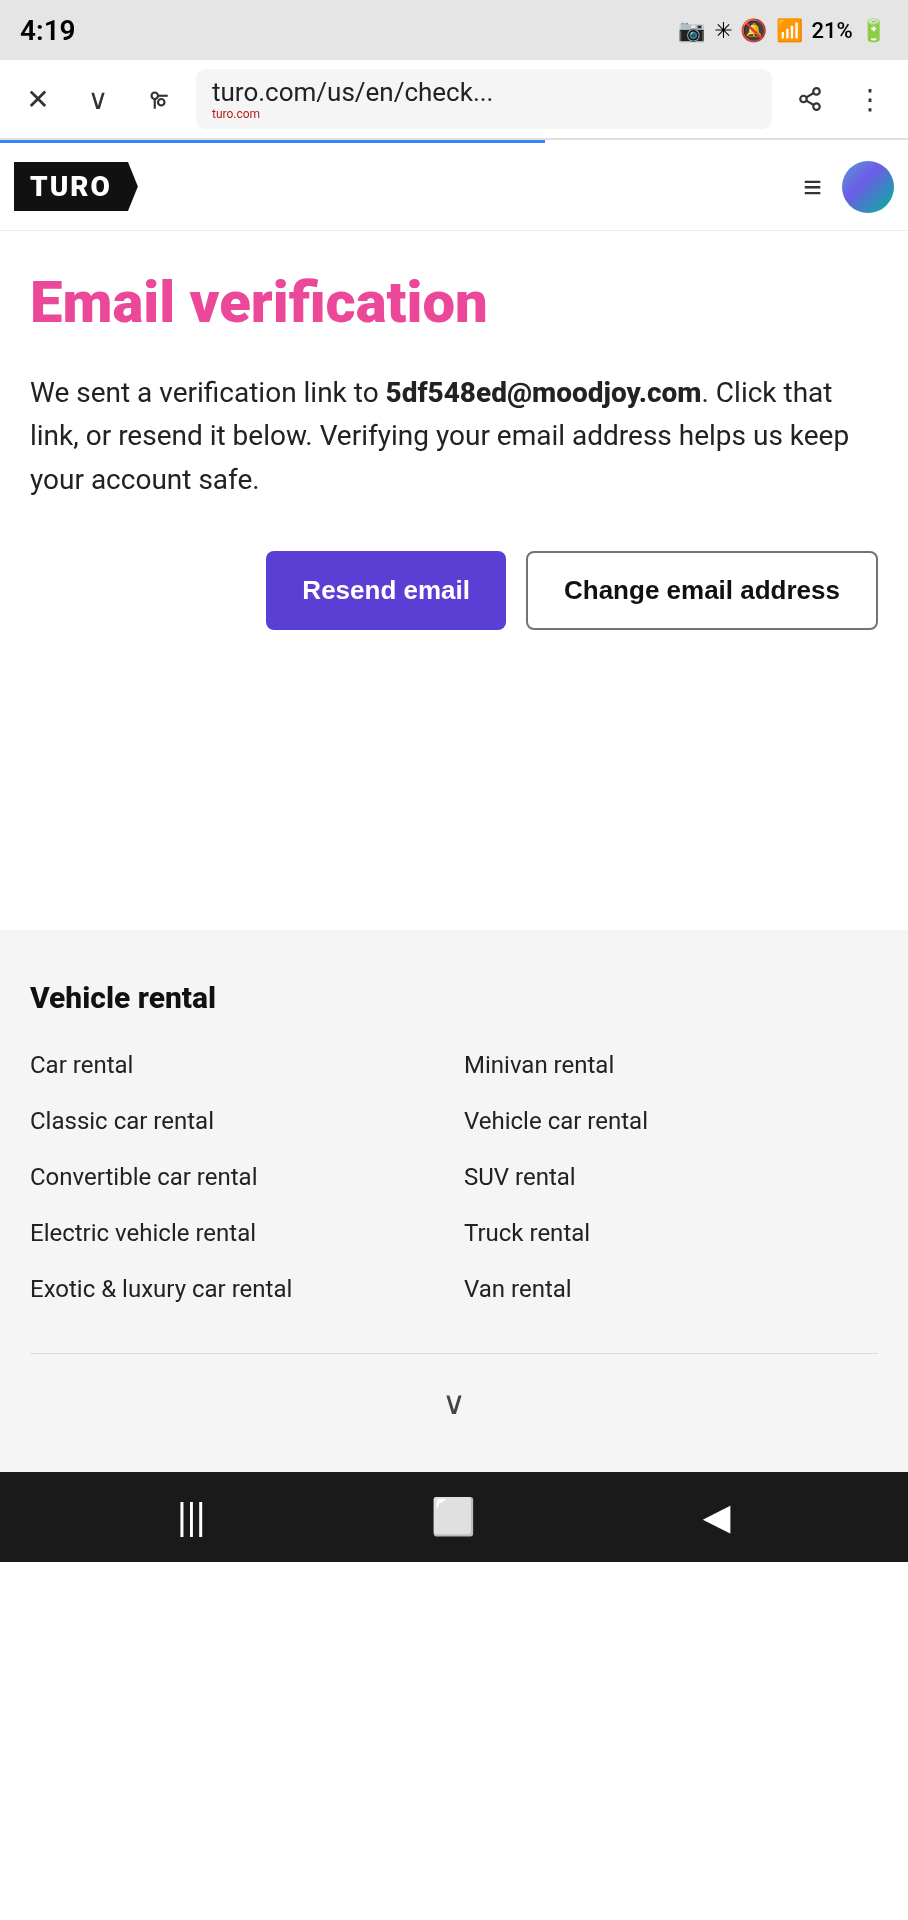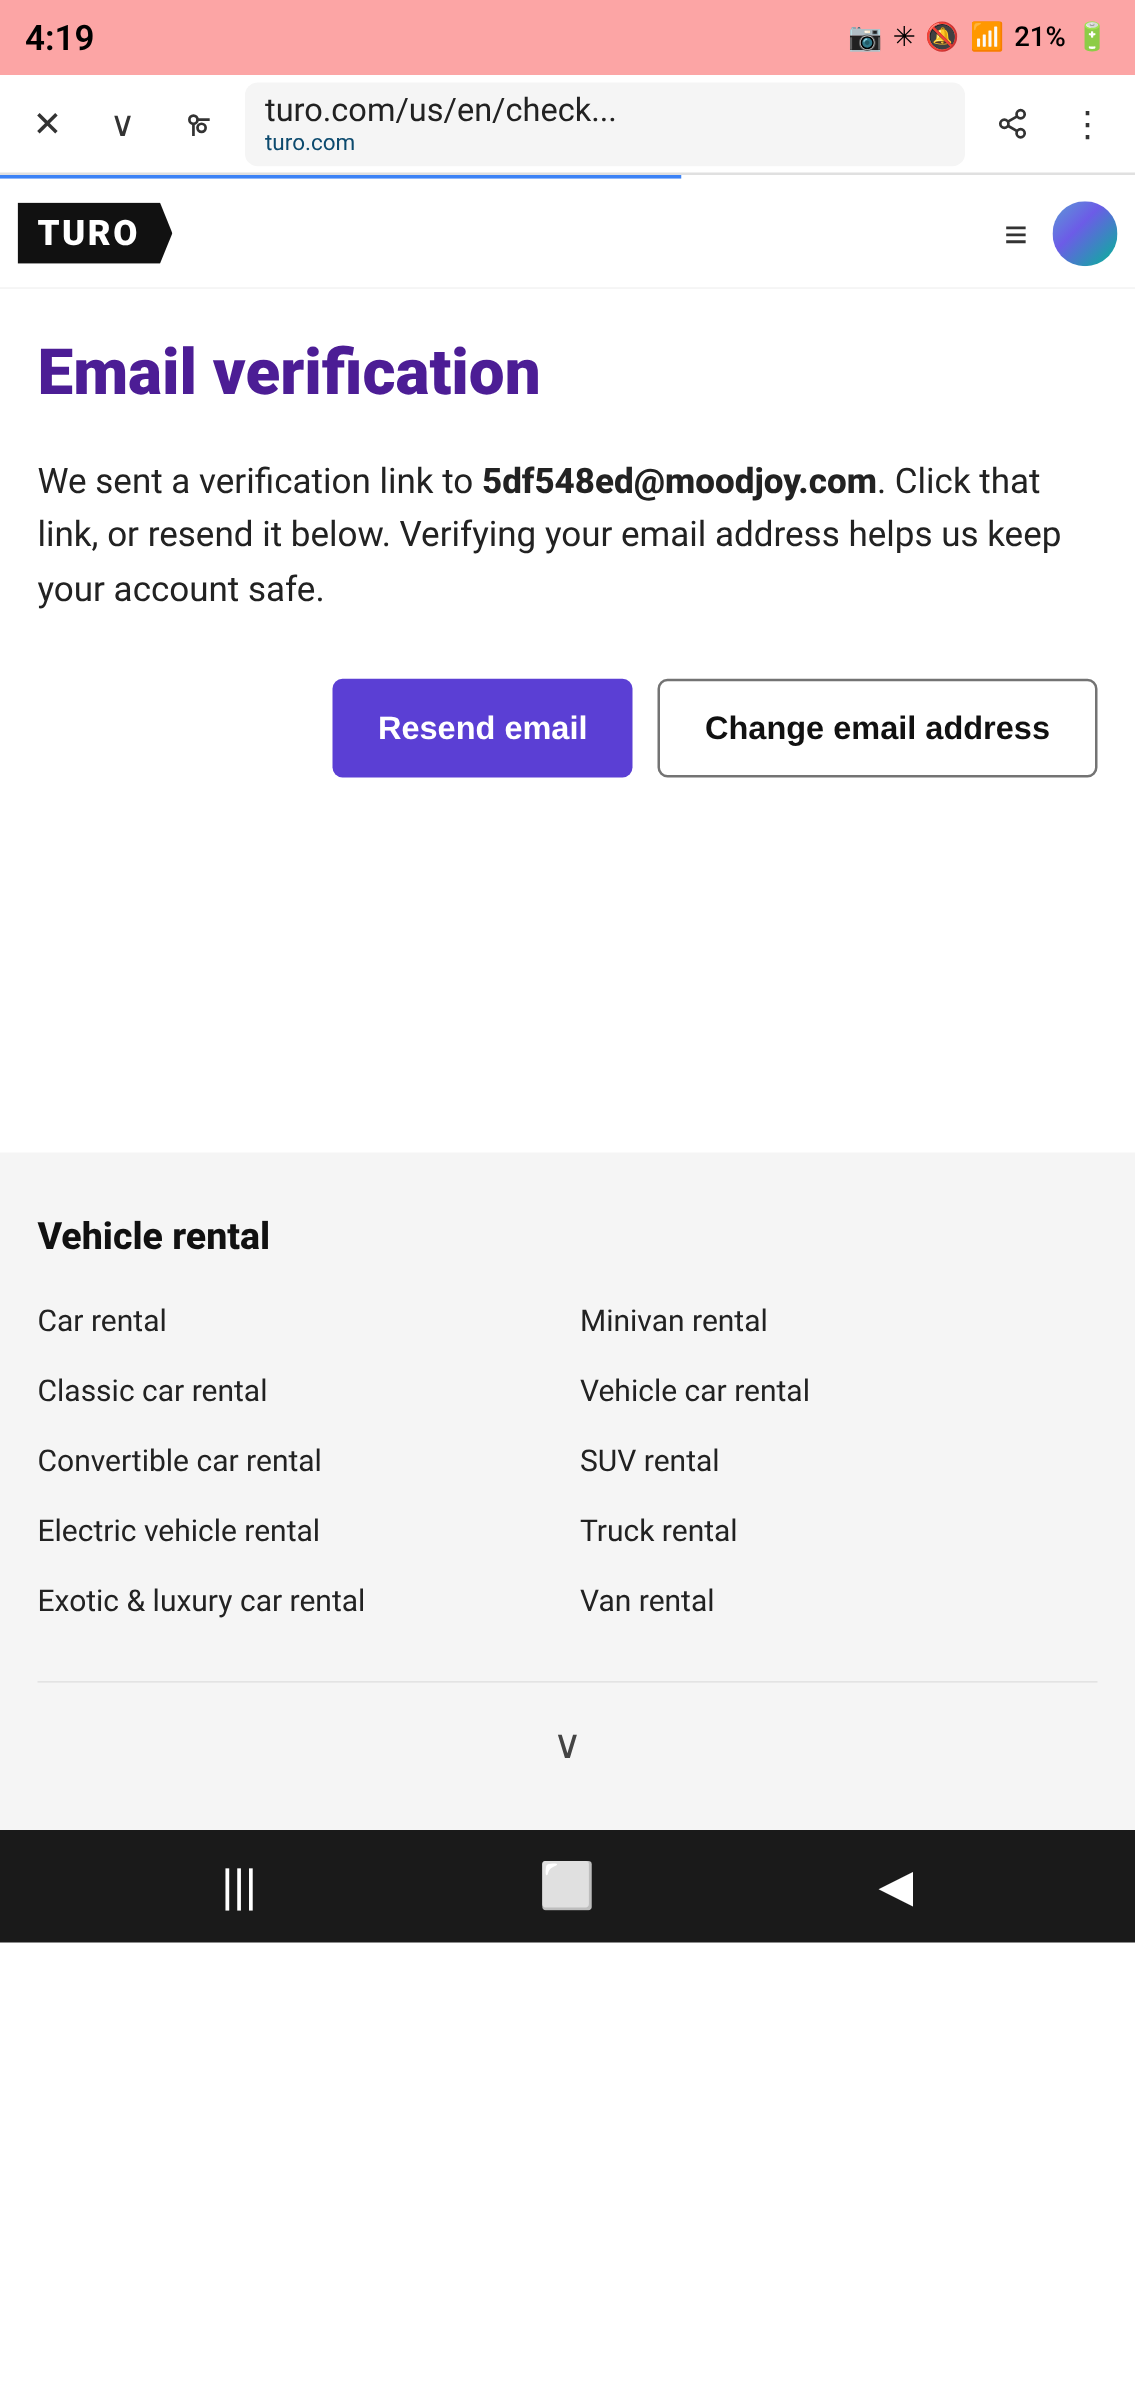--- a/index.html
+++ b/index.html
@@ -12,21 +12,21 @@
     body {
       font-family: -apple-system, BlinkMacSystemFont, 'Segoe UI', Roboto, sans-serif;
       background: #fff;
       width: 908px;
       min-height: 1920px;
       overflow-x: hidden;
     }
 
     
     .status-bar {
-      background: #fca5a5;
+      background: #e5e5e5;
       height: 60px;
       display: flex;
       align-items: center;
       justify-content: space-between;
       padding: 0 20px;
       font-size: 26px;
       font-weight: 500;
     }
 
     .status-time {
@@ -75,22 +75,22 @@
       justify-content: center;
     }
 
     .browser-url {
       font-size: 26px;
       color: #222;
       font-weight: 400;
     }
 
     .browser-domain {
-      font-size: 18px;
-      color: #0c4a6e;
+      font-size: 12px;
+      color: #b91c1c;
     }
 
     .browser-progress {
       height: 3px;
       background: #3b82f6;
       width: 60%;
     }
 
     
     .nav-bar {
@@ -147,23 +147,23 @@
       background: linear-gradient(135deg, #5b9bd5 0%, #6c5ce7 40%, #00b894 100%);
     }
 
     
     .main-content {
       padding: 40px 30px 40px 30px;
       background: #fff;
     }
 
     .page-title {
-      font-size: 51px;
+      font-size: 58px;
       font-weight: 900;
-      color: #4c1d95;
+      color: #ec4899;
       line-height: 1.1;
       margin-bottom: 36px;
     }
 
     .description {
       font-size: 28px;
       color: #222;
       line-height: 1.55;
       margin-bottom: 50px;
     }

